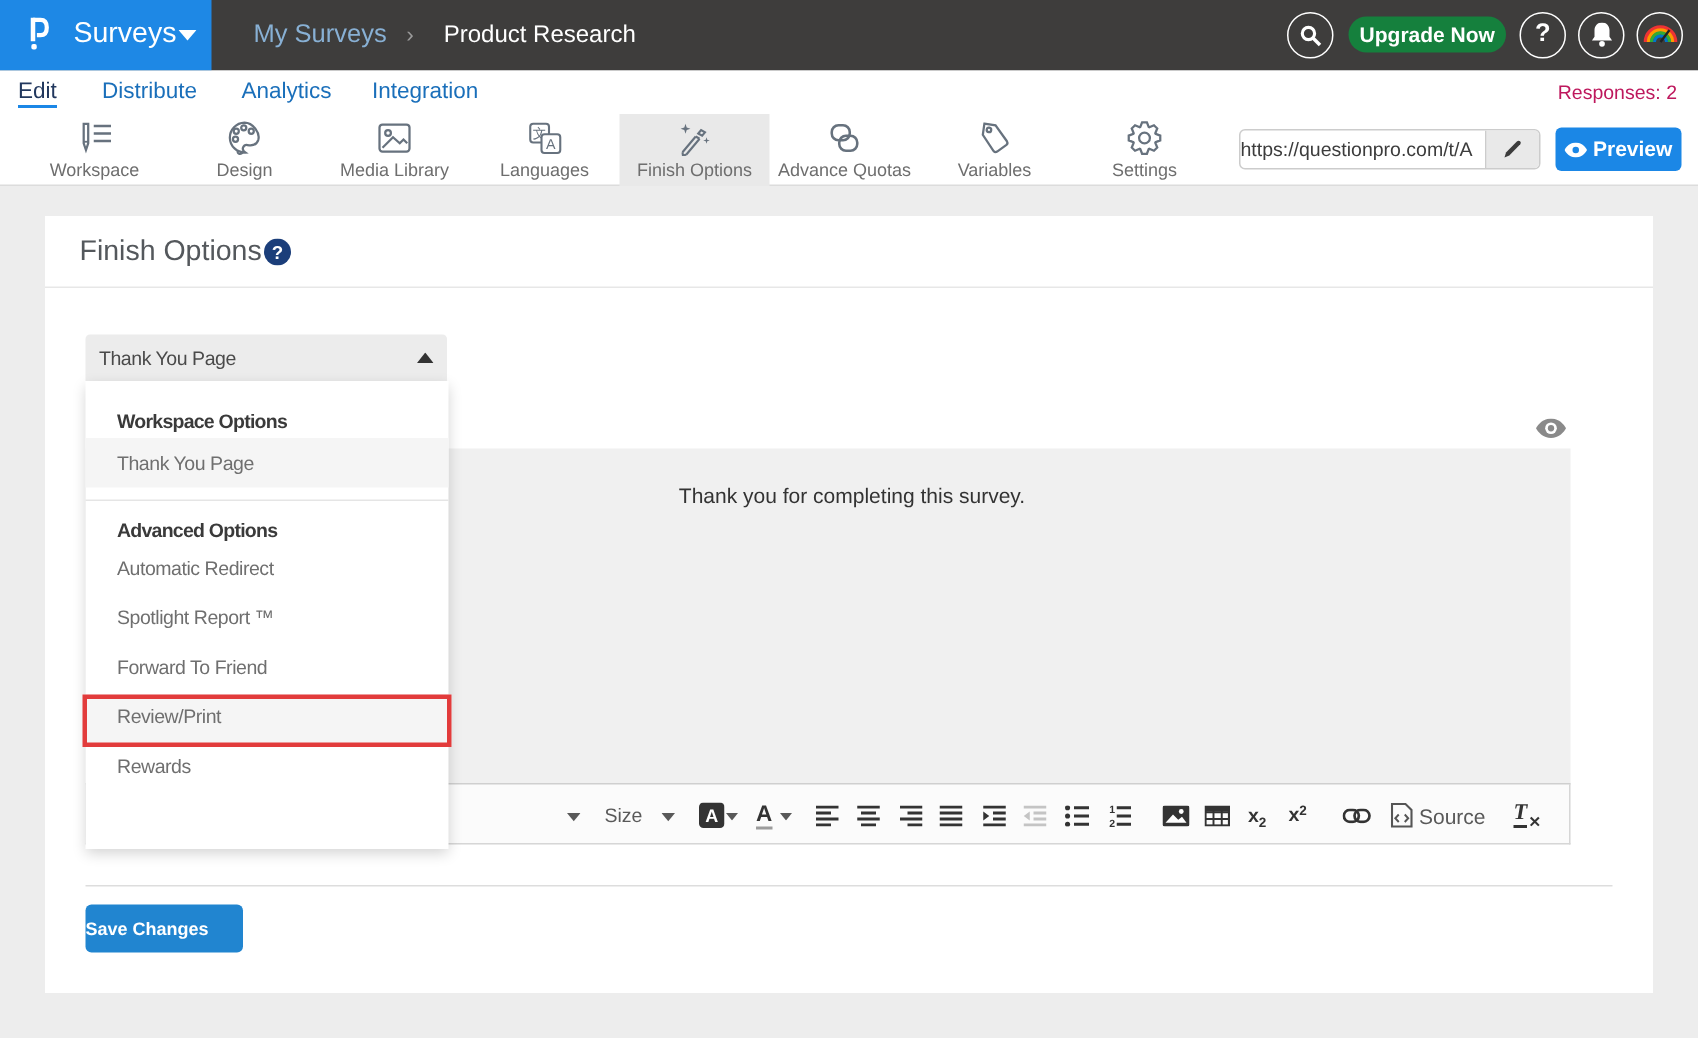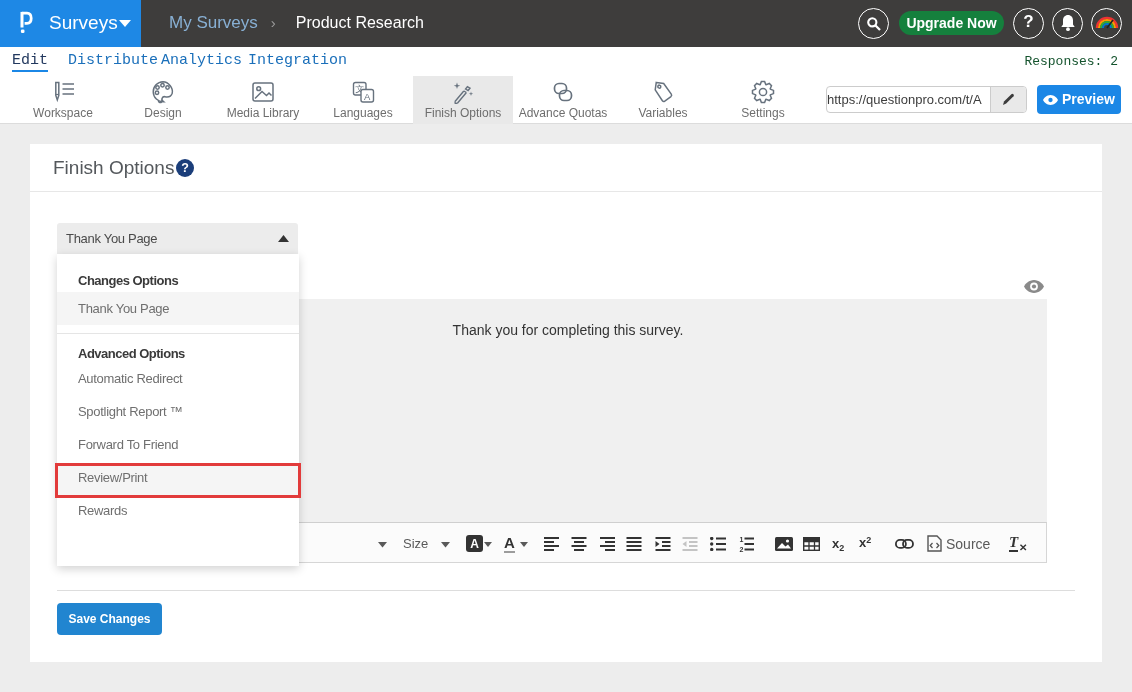--- a/index.html
+++ b/index.html
@@ -6,24 +6,24 @@
 html,body { width:1132px; height:692px; font-family:"Liberation Sans", sans-serif; background:#ededed; overflow:hidden; }
 .abs { position:absolute; }
 
 #topbar { position:absolute; left:0; top:0; width:1132px; height:47px; background:#3e3d3c; }
 #logoarea { position:absolute; left:0; top:0; width:141px; height:47px; background:#1e88e5; }
 #surveys-txt { position:absolute; left:49px; top:12px; color:#fff; font-size:19px; }
 #breadcrumb { position:absolute; left:169px; top:13px; font-size:17px; color:#fff; }
 .circ { position:absolute; top:8px; width:31px; height:31px; border:1.6px solid #fff; border-radius:50%; }
 #upgrade { position:absolute; left:899px; top:11px; width:105px; height:24px; background:#15803d; border-radius:12px; color:#fff; font-size:14px; font-weight:bold; text-align:center; line-height:24px; }
 
-#tabrow { position:absolute; left:0; top:47px; width:1132px; height:29px; background:#fff;font-family:Liberation Mono, monospace; }
+#tabrow { position:absolute; left:0; top:47px; width:1132px; height:29px; background:#fff; }
 .tab { position:absolute; top:5px; font-size:15px; color:#1a6fba; }
 #tab-edit { color:#22385e; border-bottom:2px solid #1b87e6; padding-bottom:1px; }
-#responses { position:absolute; right:14px; top:7px; font-size:13px; color:#14532d; }
+#responses { position:absolute; right:14px; top:7px; font-size:13px; color:#be185d; }
 
 #icontoolbar { position:absolute; left:0; top:76px; width:1132px; height:48px; background:#fff; border-bottom:1px solid #dcdcdc; }
 .titem { position:absolute; top:0; width:100px; height:48px; text-align:center; }
 .titem .lbl { position:absolute; left:0; top:30px; width:100%; font-size:12px; color:#6e6e6e; }
 .titem svg { position:absolute; top:4px; left:37px; }
 .titem.sel { background:#e9e9e9; }
 #urlbox { position:absolute; left:826px; top:86px; width:201px; height:27px; background:#fff; border:1px solid #ccc; border-radius:4px; font-size:13px; color:#3c3c3c; line-height:25px; }
 #urlpencil { position:absolute; right:0; top:0; width:36px; height:25px; background:#e9e9e9; border-radius:0 3px 3px 0; border-left:1px solid #ccc; text-align:center; }
 #previewbtn { position:absolute; left:1037px; top:85px; width:84px; height:29px; background:#1b87e6; border-radius:4px; color:#fff; font-size:14px; font-weight:bold; text-align:center; line-height:29px; }
 
@@ -32,21 +32,21 @@
 #cardtitle { position:absolute; left:23px; top:13px; font-size:19px; color:#54585c; }
 
 #selbox { position:absolute; left:27px; top:79px; width:241px; height:31px; background:#ececec; border-radius:3px 3px 0 0; font-size:13px; color:#4a4a4a; line-height:31px; padding-left:9px; letter-spacing:-0.3px; }
 
 #edgray { position:absolute; left:27px; top:155px; width:990px; height:223px; background:#f0f0f0; }
 #edtext { position:absolute; left:16px; top:23px; width:100%; text-align:center; font-size:14px; color:#333; }
 #edtoolbar { position:absolute; left:27px; top:378px; width:990px; height:41px; background:#fbfbfb; border:1px solid #d6d6d6; border-top:1px solid #cfcfcf; }
 .eti { position:absolute; }
 #eyeicon { position:absolute; left:994px; top:135px; }
 #hr2 { position:absolute; left:27px; top:446px; width:1018px; border-top:1px solid #ddd; }
-#savebtn { position:absolute; left:27px; top:459px; width:105px; height:32px; background:#2185d0; border-radius:4px; color:#fff; font-size:12px; font-weight:bold; text-align:center; line-height:32px; }
+#savebtn { position:absolute; left:27px; top:459px; width:105px; height:32px; background:#2185d0; border-radius:4px; color:#fff; font-size:12px; font-weight:bold; line-height:32px; }
 
 #ddpanel { position:absolute; left:57px; top:254px; width:242px; height:312px; background:#fff; box-shadow:0 3px 9px rgba(0,0,0,0.18); z-index:10; }
 .ddhead { position:absolute; left:21px; font-size:13px; font-weight:bold; color:#3a3a3a; letter-spacing:-0.5px; }
 .dditem { position:absolute; left:0; width:242px; height:33px; font-size:13px; color:#6f6f6f; line-height:33px; padding-left:21px; letter-spacing:-0.3px; }
 #dd-thank { background:#f5f5f5; }
 #ddsep { position:absolute; left:0; top:79px; width:242px; border-top:1px solid #e5e5e5; }
 #ddred { position:absolute; left:-2px; top:209px; width:246px; height:35px; border:3px solid #e23b3b; background:#f5f5f5; }
 </style>
 </head>
 <body>
@@ -266,21 +266,21 @@
     <span class="eti" style="left:888px;top:13px;font-size:14px;color:#595959;">Source</span>
     <span class="eti" style="left:951px;top:11px;font-size:15px;font-weight:bold;font-style:italic;color:#333;border-bottom:2px solid #333;font-family:'Liberation Serif',serif;line-height:16px;">T</span>
     <span class="eti" style="left:961px;top:19px;font-size:10px;font-weight:bold;color:#333;">✕</span>
   </div>
   <div id="hr2"></div>
   <div id="savebtn">Save Changes</div>
 </div>
 
 <div id="ddpanel">
   <div id="ddred"></div>
-  <span class="ddhead" style="top:19px;">Changes Options</span>
+  <span class="ddhead" style="top:19px;">Workspace Options</span>
   <div class="dditem" id="dd-thank" style="top:38px;">Thank You Page</div>
   <div id="ddsep"></div>
   <span class="ddhead" style="top:92px;">Advanced Options</span>
   <div class="dditem" style="top:108px;">Automatic Redirect</div>
   <div class="dditem" style="top:141px;">Spotlight Report ™</div>
   <div class="dditem" style="top:174px;">Forward To Friend</div>
   <div class="dditem" style="top:207px;">Review/Print</div>
   <div class="dditem" style="top:240px;">Rewards</div>
 </div>
 

